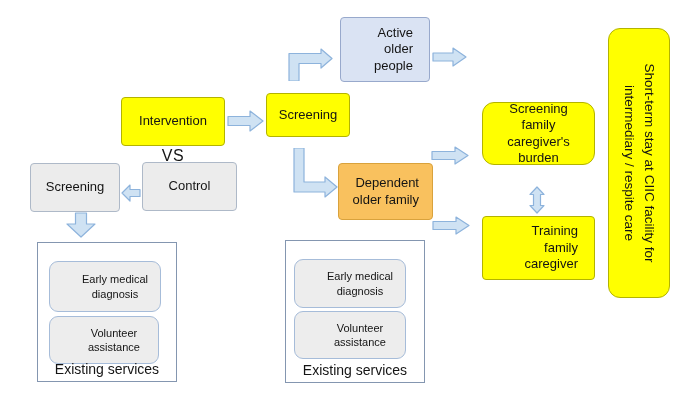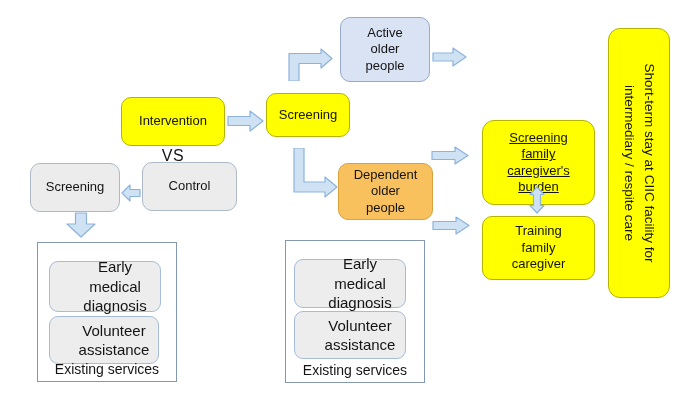--- a/index.html
+++ b/index.html
@@ -15,36 +15,36 @@
     position:absolute;
     box-sizing:border-box;
     display:flex;
     flex-direction:column;
     align-items:center;
     justify-content:center;
     text-align:center;
     font-size:13px;
     line-height:1.26;
   }
-  .r10{border-radius:10px;}
+  .r10{border-radius:4px;text-align:right;}
   .r12{border-radius:12px;}
   .yellow{background:#ffff00;border:1px solid #b3b300;}
   .gray{background:#ececec;border:1px solid #aeb9c8;}
   .bluelight{background:#dae3f3;border:1px solid #98a9cc;}
   .bluemid{background:#b4c7e7;border:1px solid #93a9cb;}
   .orange{background:#f9c15e;border:1.5px solid #d9a23c;}
   .container{
     position:absolute;box-sizing:border-box;
     background:#ffffff;border:1px solid #8496b0;
   }
   .service{
     position:absolute;box-sizing:border-box;
     background:#ededed;border:1px solid #a6bcd9;border-radius:9px;
     display:flex;align-items:center;justify-content:center;
-    text-align:center;font-size:15px;line-height:1.3;padding-left:20px;
+    text-align:center;font-size:11px;line-height:1.3;padding-left:20px;
   }
   .caption{
     position:absolute;left:0;right:0;bottom:4px;
     text-align:center;font-size:14px;
   }
   .vs{
     position:absolute;left:121px;top:147px;width:104px;
     text-align:center;font-size:16px;letter-spacing:.5px;
   }
   .arrow{position:absolute;}
@@ -82,24 +82,24 @@
   <div class="box yellow r10" style="left:266px;top:93px;width:84px;height:44px;">
     <span>Screening</span>
   </div>
 
   <div class="box bluelight r10 pad-narrow" style="left:340px;top:17px;width:90px;height:65px;">
     <span>Active older people</span>
   </div>
 
 
   <div class="box orange r10 pad-mid" style="left:338px;top:163px;width:95px;height:57px;">
-    <span>Dependent older people</span>
+    <span>Dependent older family</span>
   </div>
 
-  <div class="box yellow r12 pad-narrow" style="left:482px;top:120px;width:113px;height:85px;line-height:1.24;text-decoration:underline;">
+  <div class="box yellow r12 pad-narrow" style="left:482px;top:102px;width:113px;height:63px;line-height:1.24;">
     <span>Screening family caregiver's burden</span>
   </div>
 
   <div class="box yellow r10 pad-narrow" style="left:482px;top:216px;width:113px;height:64px;">
     <span>Training family caregiver</span>
   </div>
 
   <div id="short-term">
     <span>Short-term stay at CIIC facility for</span>
     <span>intermediary / respite care</span>

